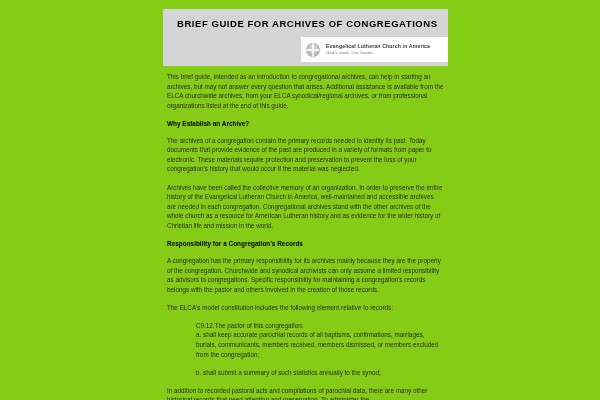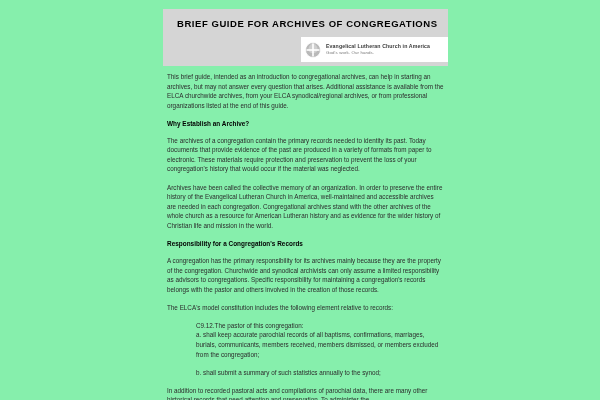--- a/index.html
+++ b/index.html
@@ -10,21 +10,21 @@
     width: 600px;
     height: 400px;
     background: #ffffff;
     font-family: "Liberation Sans", sans-serif;
     overflow: hidden;
   }
   .page {
     position: relative;
     width: 600px;
     height: 400px;
-    background: #86efac;
+    background: #84cc16;
   }
 
   
   .header-band {
     position: absolute;
     left: 163px;
     top: 9px;
     width: 285px;
     height: 57px;
     background: #d5d5d5;

